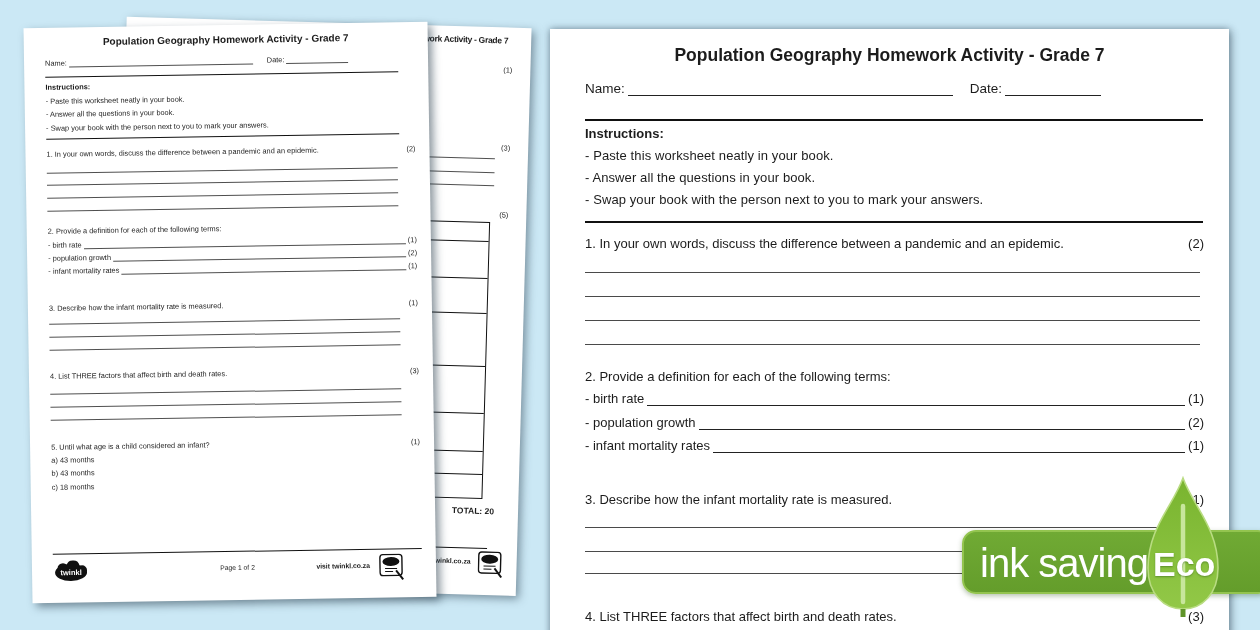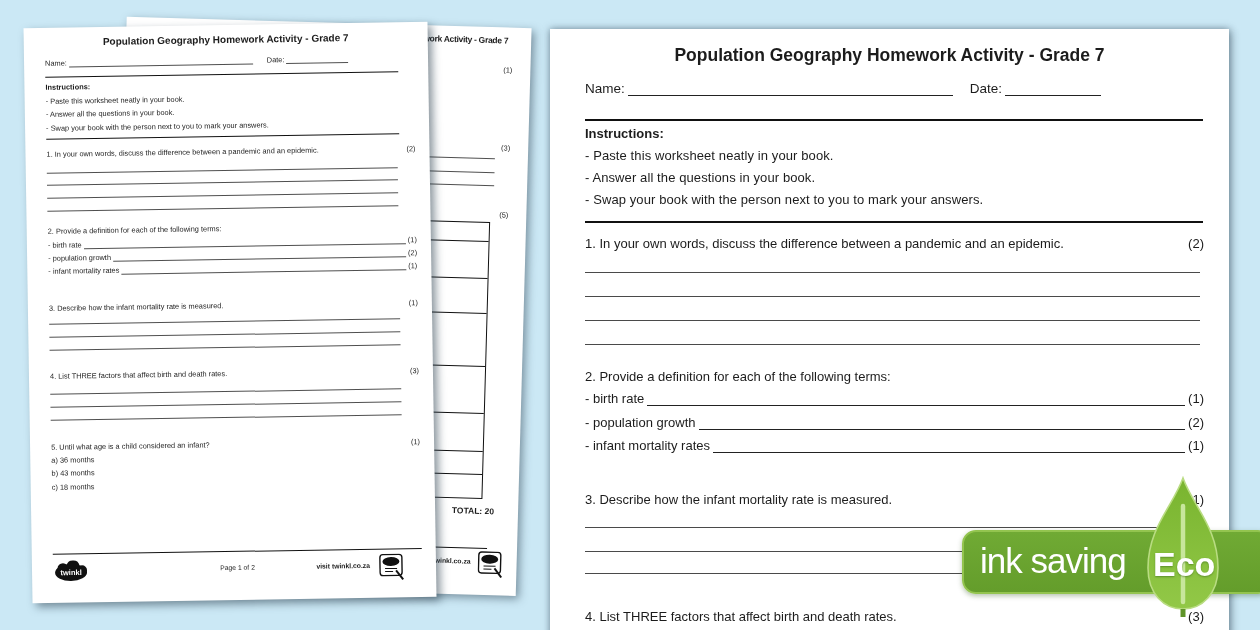--- a/index.html
+++ b/index.html
@@ -62,21 +62,21 @@
   .rp-instr-gap{letter-spacing:0.1px;}
   
   .eco-bar{
     position:absolute;left:962px;top:530px;width:310px;height:64px;z-index:6;
     background:linear-gradient(#70aa34,#649d2b);
     border:2px solid #93c44f;border-radius:14px;box-sizing:border-box;
     box-shadow:0 2px 5px rgba(40,80,20,0.35);
   }
   .eco-ink{
     position:absolute;left:980px;top:541px;z-index:7;
-    font-size:35px;letter-spacing:-1px;color:#ffffff;
+    font-size:40px;letter-spacing:-1px;color:#ffffff;
   }
   .eco-leaf{position:absolute;left:1146px;top:476px;z-index:7;}
   .eco-word{
     position:absolute;left:1153px;top:545px;z-index:8;
     font-size:34px;font-weight:bold;color:#ffffff;
     text-shadow:0 1px 2px rgba(60,110,25,0.6);
   }
   svg text{font-family:"Liberation Sans",sans-serif;}
 </style>
 </head>
@@ -180,21 +180,21 @@
   </div>
   <div class="lp-line" style="top:366px;"></div>
   <div class="lp-line" style="top:379px;"></div>
   <div class="lp-line" style="top:392px;"></div>
 
   <div class="lp-item" style="top:415px;">
     <span>5. Until what age is a child considered an infant?</span>
     <span class="lp-mark">(1)</span>
   </div>
   <div class="lp-item" style="top:428px;">
-    <span>a) 36 months</span>
+    <span>a) 43 months</span>
     </div>
   <div class="lp-item" style="top:441px;">
     <span>b) 43 months</span>
     </div>
   <div class="lp-item" style="top:455px;">
     <span>c) 18 months</span>
     </div>
 
   <div class="lp-rule" style="top:526px;right:14px;"></div>
   <div class="lp-footer">

